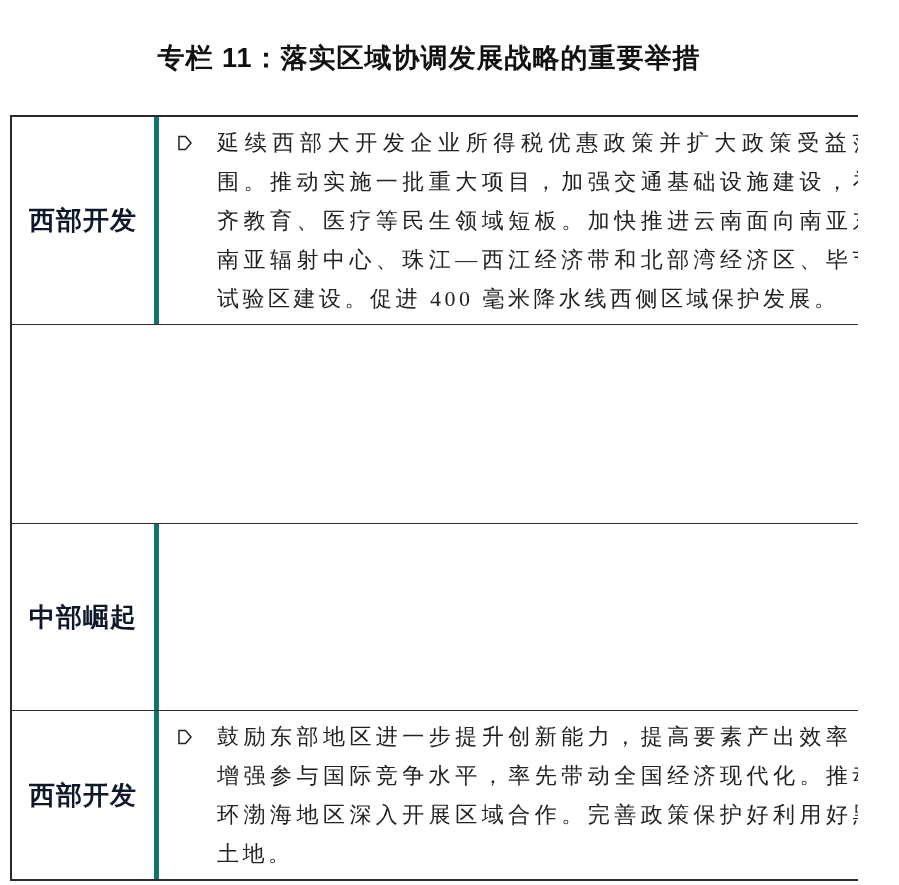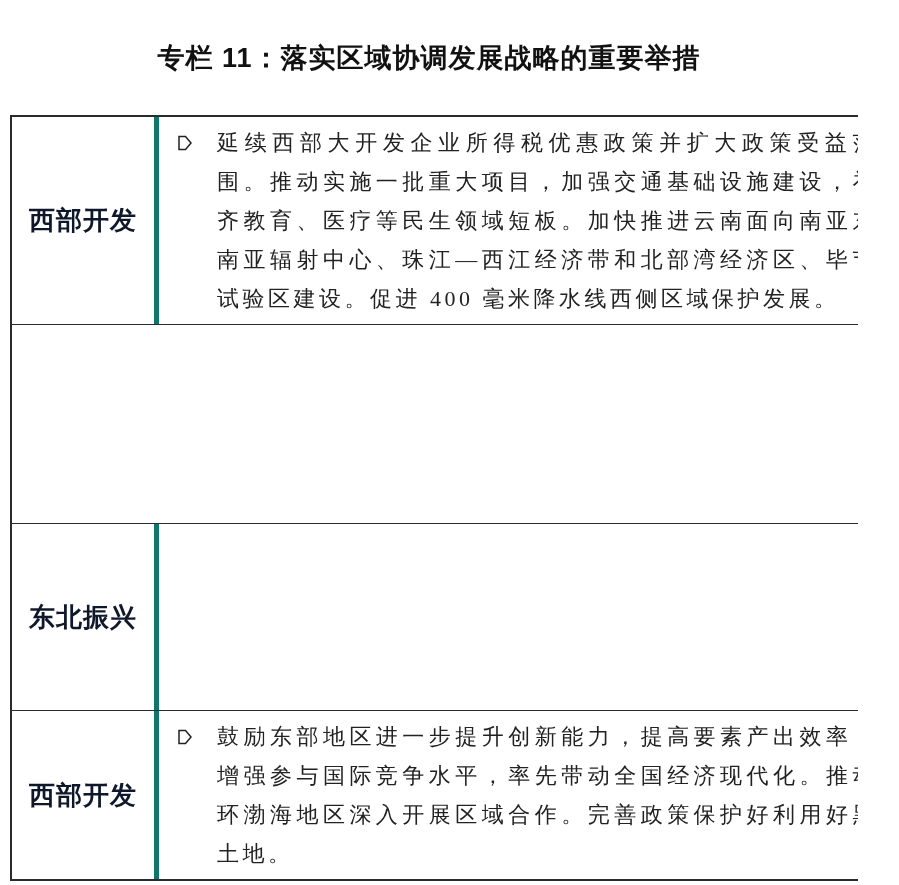--- a/index.html
+++ b/index.html
@@ -109,21 +109,21 @@
           </span>
           <p class="row-text">延续西部大开发企业所得税优惠政策并扩大政策受益范围。推动实施一批重大项目，加强交通基础设施建设，补齐教育、医疗等民生领域短板。加快推进云南面向南亚东南亚辐射中心、珠江—西江经济带和北部湾经济区、毕节试验区建设。促进 400 毫米降水线西侧区域保护发展。</p>
         </div>
       </div>
     </div>
 
     <div class="trow r1">
     </div>
 
     <div class="trow r2">
-      <div class="label-cell">东北振兴</div>
+      <div class="label-cell">中部崛起</div>
     </div>
 
     <div class="trow r3">
       <div class="label-cell">西部开发</div>
       <div class="content-cell">
         <div class="content-inner">
           <span class="bullet">
             <svg width="16" height="20" viewBox="0 0 16 20">
                 <polygon points="2,3.5 8.5,3.5 14,10 8.5,16.5 2,16.5" fill="none" stroke="#222222" stroke-width="1.5"></polygon>
               </svg>

